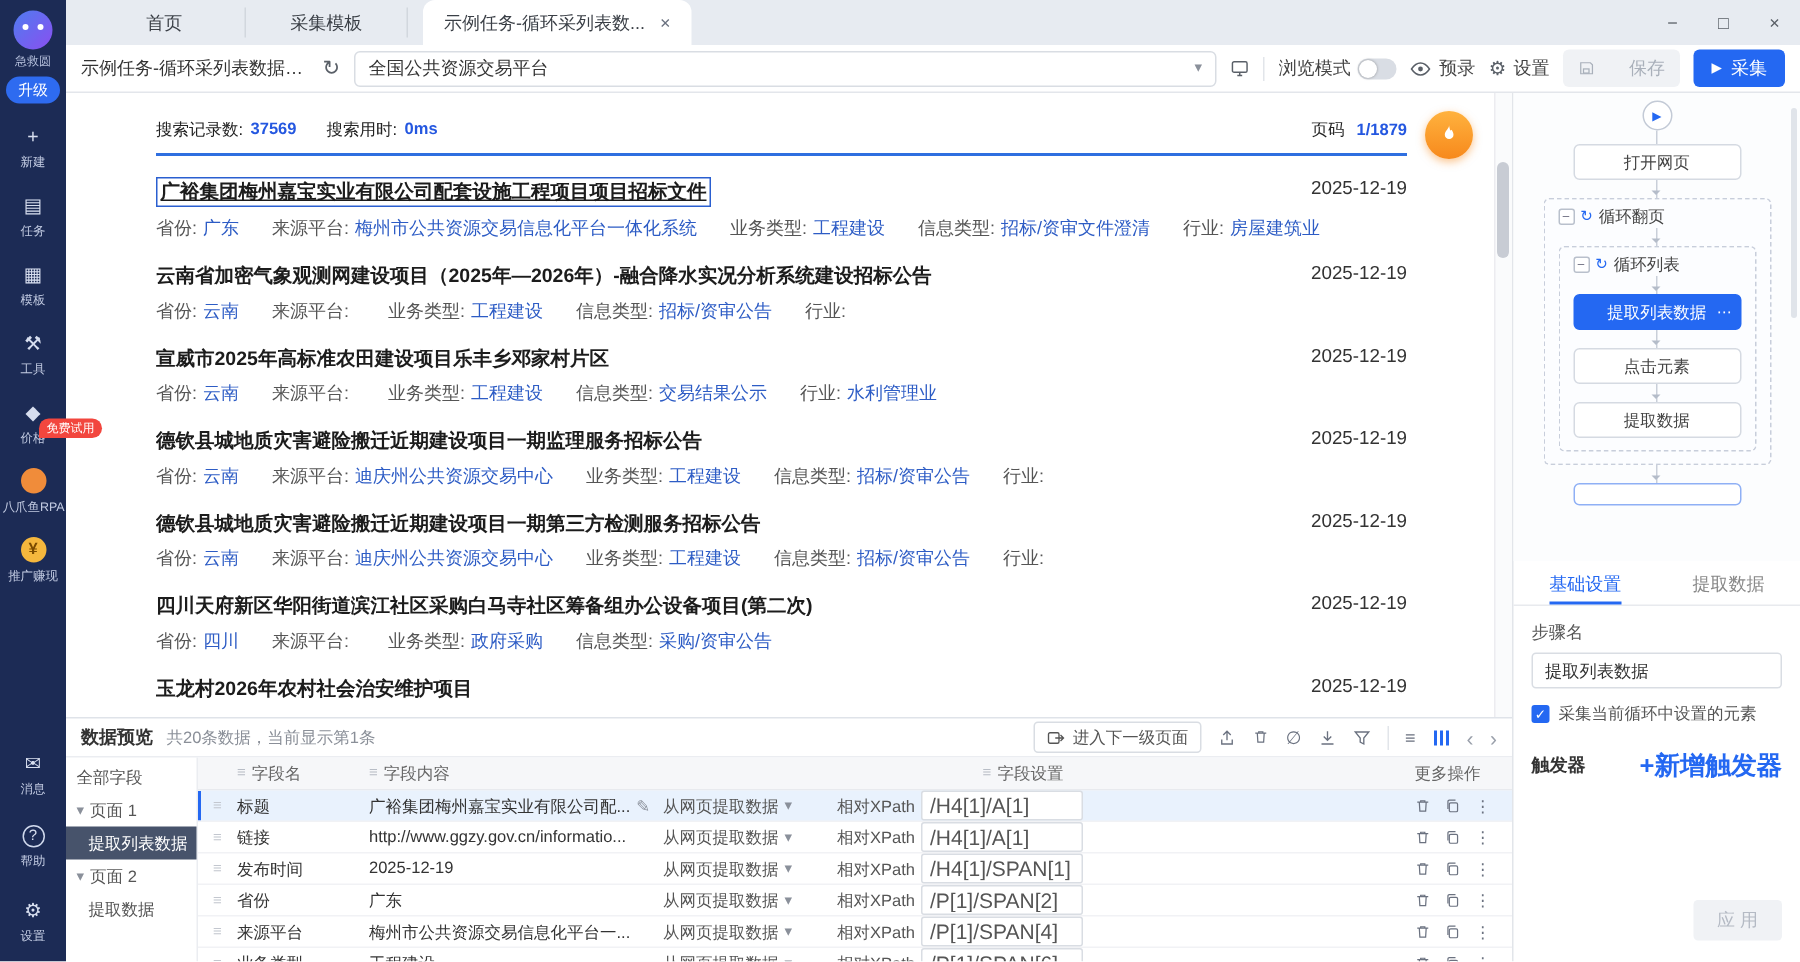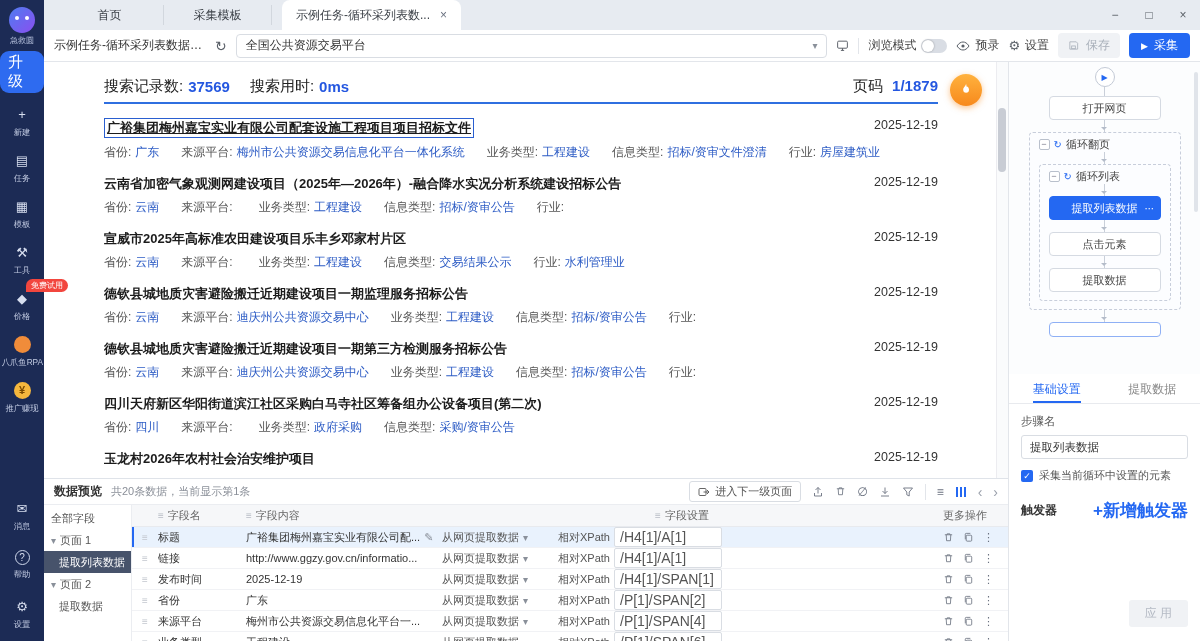--- a/index.html
+++ b/index.html
@@ -9,21 +9,21 @@
 
   
   .sidebar { position:absolute; left:0; top:0; width:44px; height:641px; background:#1c2b55;
              display:flex; flex-direction:column; align-items:center; z-index:6; }
   .avatar { width:26px; height:26px; border-radius:50%; margin-top:7px; position:relative;
             background:linear-gradient(135deg,#4f7cf0,#8a4ff0); }
   .avatar::before,.avatar::after { content:""; position:absolute; top:9px; width:4px; height:4px;
             border-radius:50%; background:#fff; }
   .avatar::before { left:6px; } .avatar::after { right:6px; }
   .avatar-label { font-size:8px; color:#b6c1dd; margin-top:2px; white-space:nowrap; }
-  .upgrade { margin-top:5px; background:#2e6bf0; color:#fff; font-size:15px; padding:2px 8px;
+  .upgrade { margin-top:5px; background:#2e6bf0; color:#fff; font-size:10px; padding:2px 8px;
              border-radius:9px; cursor:pointer; }
   .nav-item { margin-top:13px; display:flex; flex-direction:column; align-items:center; gap:3px;
               font-size:9px; color:#c2cbe2; cursor:pointer; width:44px; }
   .nav-icon { width:17px; height:17px; font-size:13px; line-height:17px; text-align:center; color:#d7deef; }
   .nav-label { white-space:nowrap; transform:scale(.92); }
   .ic-rpa { border-radius:50%; background:#f08c3a; }
   .ic-promo { border-radius:50%; background:#f5b73d; color:#7a4a00; font-size:11px; font-weight:bold; }
   .ic-help { width:15px; height:15px; border:1px solid #cfd8ec; border-radius:50%; font-size:10px; line-height:13px; }
   .sidebar-bottom { margin-top:auto; margin-bottom:10px; display:flex; flex-direction:column; gap:4px; }
   .trial-badge { position:absolute; left:26px; top:279px; z-index:9; background:#f2463e; color:#fff;
@@ -51,30 +51,30 @@
   .url-input { flex:1; border:none; outline:none; font-size:12px; color:#333; background:transparent;
                font-family:inherit; }
   .caret { color:#8a909a; font-size:10px; }
   .divider { width:1px; height:16px; background:#e2e5ea; }
   .mode { display:flex; align-items:center; gap:5px; font-size:12px; color:#444; cursor:pointer; white-space:nowrap; }
   .toggle { width:26px; height:14px; border-radius:7px; background:#d9dde4; position:relative; cursor:pointer; }
   .toggle::after { content:""; position:absolute; left:1px; top:1px; width:12px; height:12px;
                    background:#fff; border-radius:50%; box-shadow:0 0 2px rgba(0,0,0,.35); }
   .gear { font-size:13px; color:#5a6068; }
   .btn-save { background:#f0f2f5; color:#a9b0ba; font-size:12px; padding:4px 10px; border-radius:4px;
-              border:none; display:flex; gap:7px; align-items:center; font-family:inherit; cursor:pointer; }
+              border:none; display:flex; gap:23px; align-items:center; font-family:inherit; cursor:pointer; }
   .btn-collect { background:#2468f2; color:#fff; font-size:12px; padding:4px 12px; border-radius:4px;
               border:none; display:flex; gap:6px; align-items:center; font-family:inherit; cursor:pointer; }
   .btn-collect .play { font-size:9px; }
 
   
   .browser { position:absolute; left:44px; top:62px; width:964px; height:416px; background:#fff; overflow:hidden; }
   .browser-inner { padding:8px 70px 0 60px; }
   .stats { display:flex; align-items:center; height:34px; border-bottom:2px solid #2f6fe0;
-           font-size:15px; color:#222; }
+           font-size:11px; color:#222; }
   .num { color:#2457e0; font-weight:bold; margin-left:5px; }
   .stats .t { margin-left:20px; }
   .stats-right { margin-left:auto; }
   .item { margin-top:14px; overflow:hidden; }
   .item-head { display:flex; align-items:flex-start; }
   .item-title { font-size:13px; font-weight:bold; color:#1c1c1c; cursor:pointer; white-space:nowrap;
                 overflow:hidden; text-overflow:ellipsis; }
   .item-title.selected { border:1px solid #2a5fd0; text-decoration:underline; padding:0 2px; }
   .item-date { margin-left:auto; font-size:12.5px; color:#333; white-space:nowrap; padding-left:24px; }
   .item-meta { margin-top:6px; font-size:12px; color:#555; display:flex; gap:22px; white-space:nowrap; }

